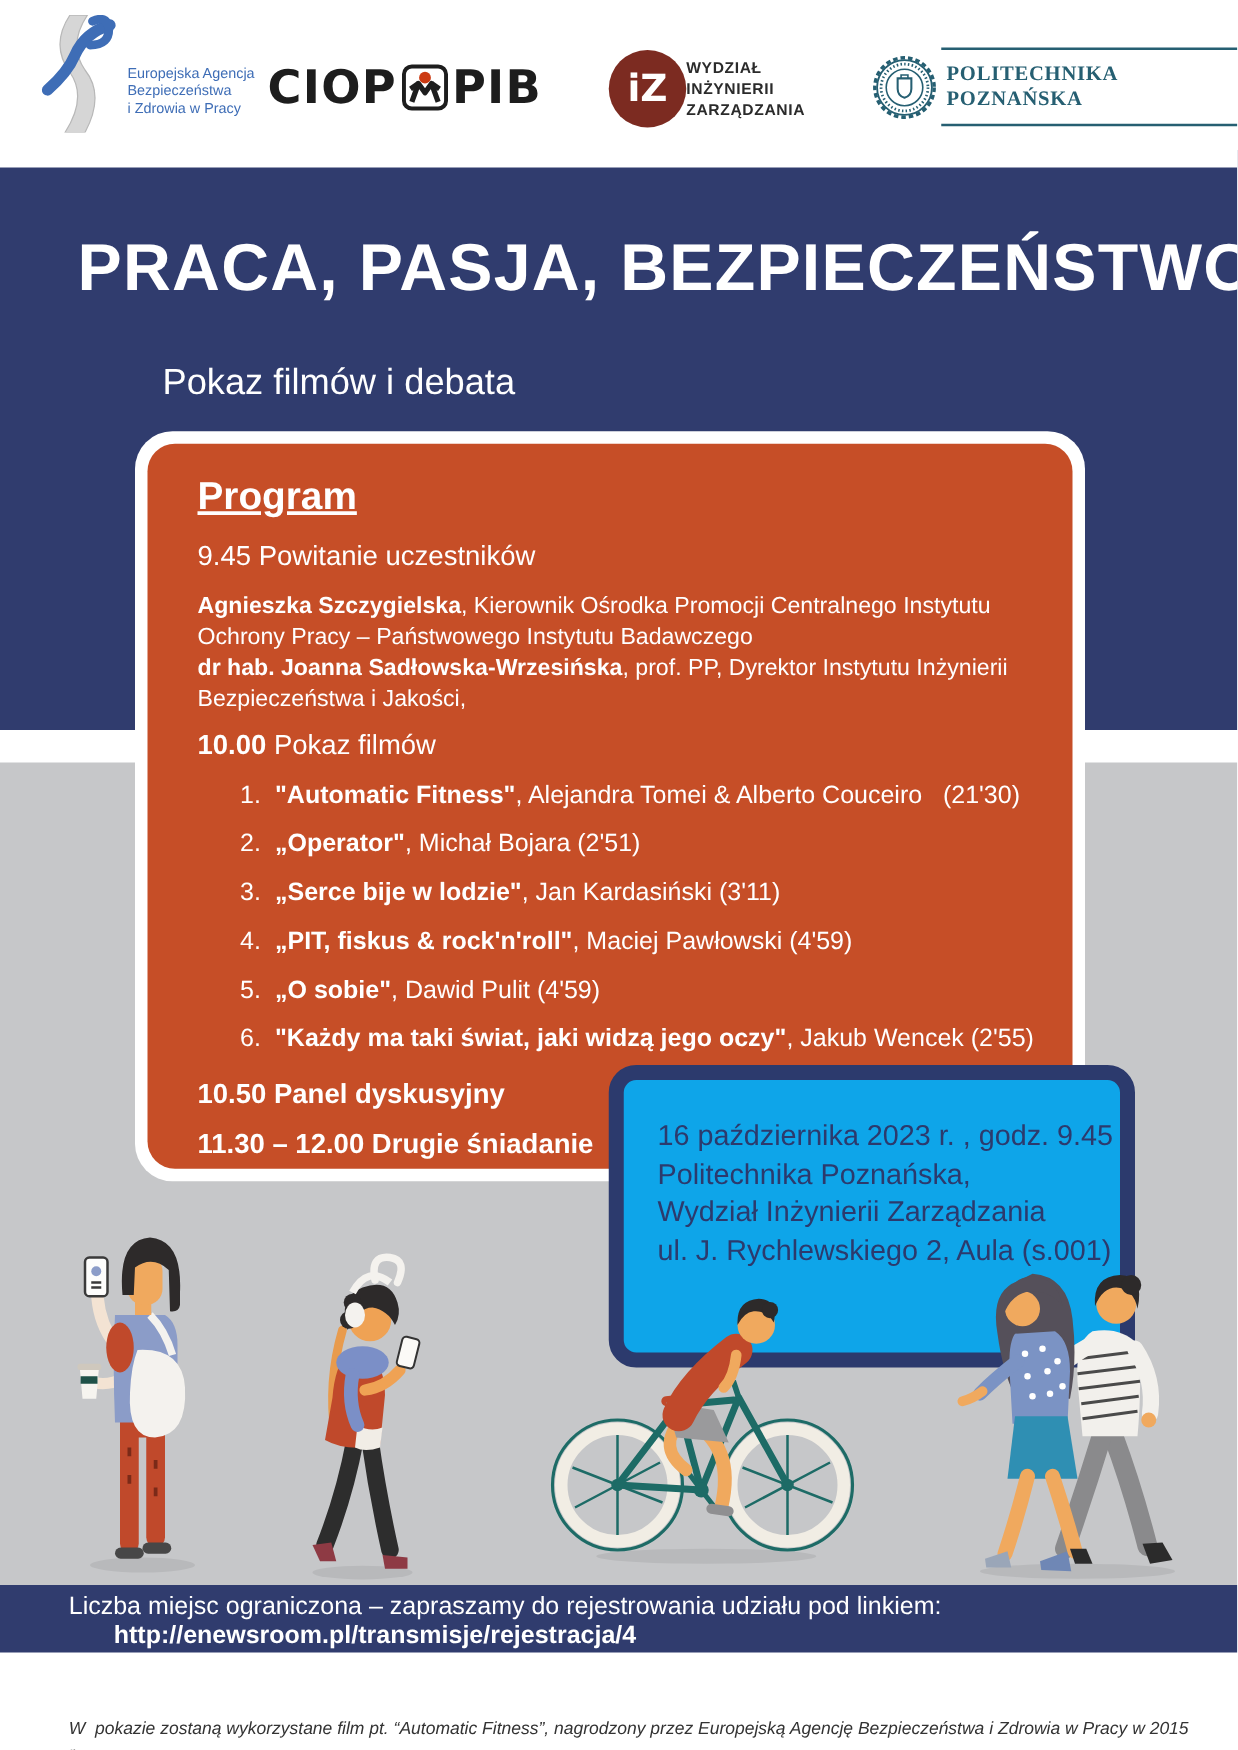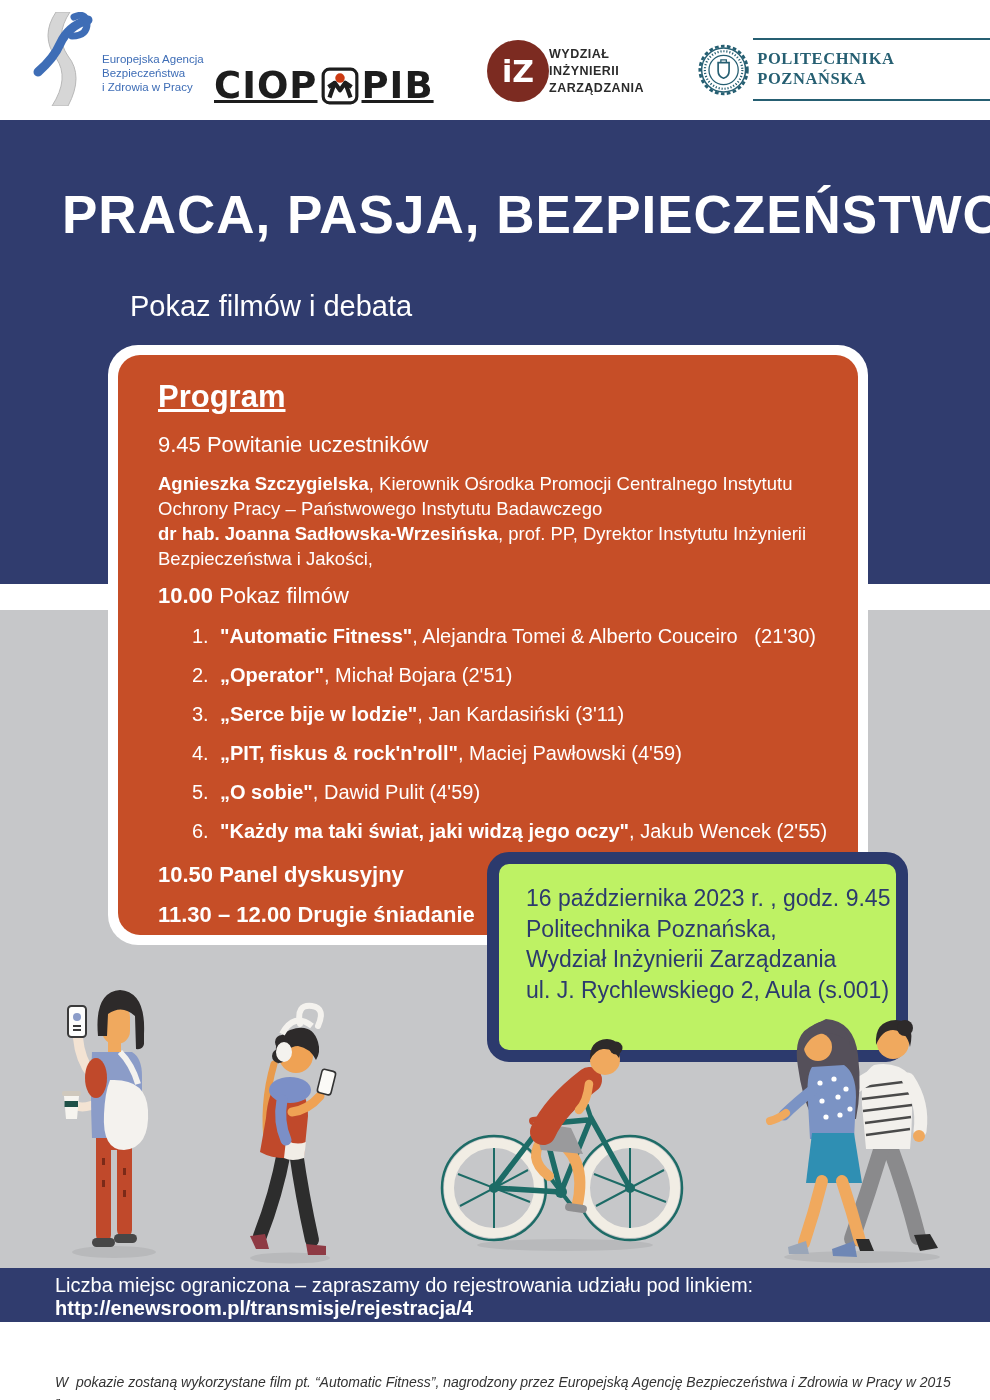--- a/index.html
+++ b/index.html
@@ -1,25 +1,25 @@
 <!DOCTYPE html>
 <html><head>
 <meta charset="utf-8">
 <style>
   * { margin:0; padding:0; box-sizing:border-box; }
   html,body { background:#ffffff; }
   body { width:990px; height:1400px; position:relative; font-family:"Liberation Sans","DejaVu Sans",sans-serif; }
   .poster { position:absolute; inset:0; width:990px; height:1400px; background:#fff; overflow:hidden; }
 
   
-  .topbar { position:absolute; top:0; left:0; width:990px; height:120px; background:#fff; z-index:3; }
+  .topbar { position:absolute; top:0; left:0; width:990px; height:134px; background:#fff; z-index:3; }
   .logo-euosha { position:absolute; left:30px; top:12px; display:flex; align-items:flex-end; gap:6px; }
   .euosha-text { color:#3e6db6; font-size:11.5px; line-height:14px; font-weight:500; padding-bottom:12px; }
-  .logo-ciop { position:absolute; left:214px; top:64px; display:flex; align-items:center; gap:2px;
-               font-weight:bold; font-size:37px; letter-spacing:1px; color:#1d1d1d; font-family:"DejaVu Sans",sans-serif;text-decoration:underline; }
+  .logo-ciop { position:absolute; left:214px; top:48px; display:flex; align-items:center; gap:2px;
+               font-weight:bold; font-size:37px; letter-spacing:1px; color:#1d1d1d; font-family:"DejaVu Sans",sans-serif; }
   .logo-iz { position:absolute; left:487px; top:40px; display:flex; align-items:center; }
   .iz-circle { width:62px; height:62px; border-radius:50%; background:#7c2b21; color:#fff;
                display:flex; align-items:center; justify-content:center; font-weight:bold; font-size:30px; font-family:"DejaVu Sans",sans-serif; }
   .iz-text { font-size:12.5px; font-weight:bold; color:#2b2b2b; line-height:17px; letter-spacing:0.5px; }
   .logo-pp { position:absolute; left:698px; top:38px; display:flex; align-items:center; gap:4px; }
   .pp-name { font-family:"Liberation Serif","DejaVu Serif",serif; font-weight:bold; color:#265f72;
              font-size:16.5px; letter-spacing:0.6px; border-top:2px solid #265f72; border-bottom:2px solid #265f72;
              padding:9px 4px 10px 4px; }
 
   
@@ -38,35 +38,35 @@
   .speakers { font-size:18.5px; line-height:25px; max-width:680px; }
   .line-1000 { font-size:22px; margin-top:12px; }
   .film { font-size:20px; line-height:24px; margin-top:15px; padding-left:34px; white-space:pre-wrap; }
   .film-num { display:inline-block; width:28px; }
   .film-rest { white-space:pre-wrap; }
   .line-bold { font-size:22px; font-weight:bold; }
   .line-1050 { margin-top:19px; }
   .line-1130 { margin-top:14px; }
 
   
-  .venue { position:absolute; left:487px; top:852px; width:421px; height:210px; background:#bef264;
-           border:12px solid #2c3a6d; border-radius:22px; z-index:4; padding:19px 0 0 27px;
+  .venue { position:absolute; left:487px; top:852px; width:421px; height:242px; background:#0ea5e9;
+           border:12px solid #2c3a6d; border-radius:22px; z-index:4; padding:29px 0 0 27px;
            color:#2c3a6d; font-size:23px; line-height:30.5px; }
 
   
   .people-svg { position:absolute; z-index:5; }
   .p-woman-phone { left:50px; top:980px; }
   .p-headphones  { left:232px; top:1000px; }
   .p-cyclist     { left:437px; top:1018px; }
   .p-couple      { left:762px; top:1005px; }
 
   
   .footer-bar { position:absolute; top:1268px; left:0; width:990px; height:54px; background:#303c6e; z-index:6;
                 color:#fff; padding:6px 16px 0 55px; font-size:20px; line-height:23px; }
-  .footer-link { font-weight:bold; }
+  .footer-link { font-weight:bold;margin-left:36px; }
   .fineprint { position:absolute; top:1334px; left:55px; width:905px; z-index:6; color:#333;
                font-style:italic; font-size:14px; line-height:19.5px; white-space:pre-wrap; }
 </style>
 </head>
 <body>
 
 <div class="poster">
 
   <header class="topbar">
 

